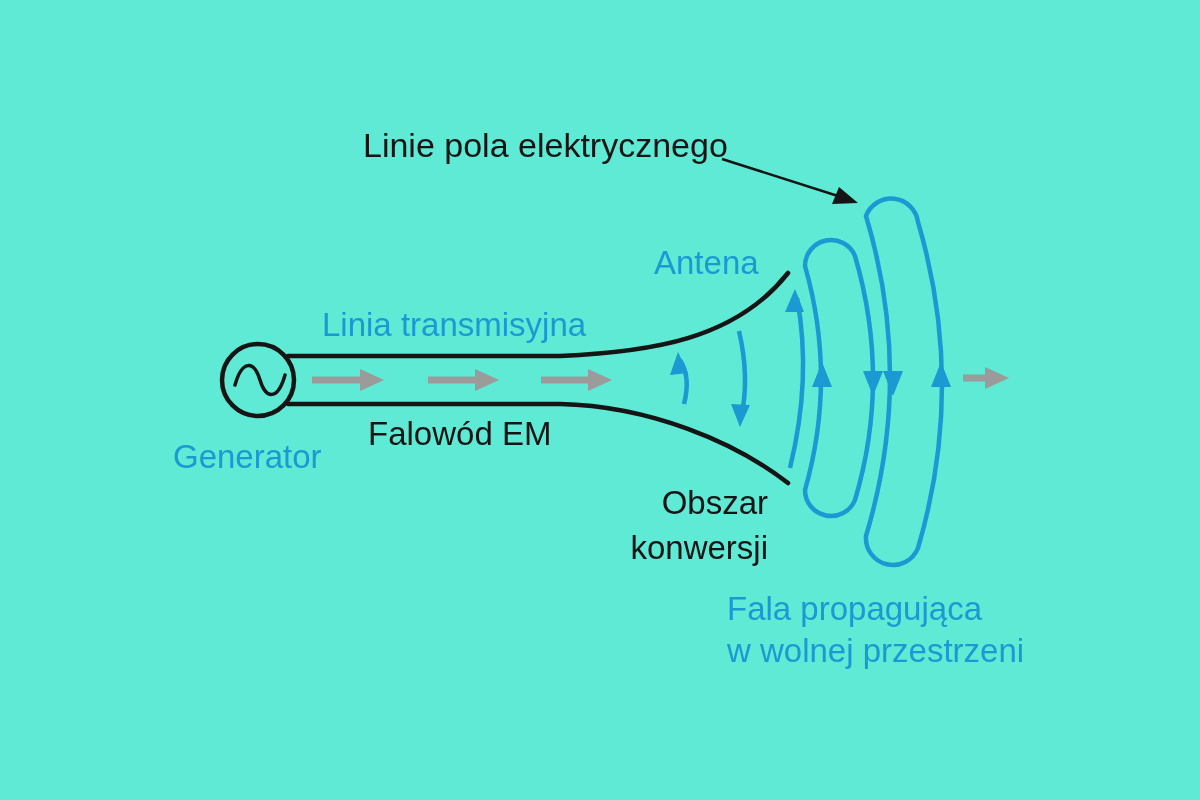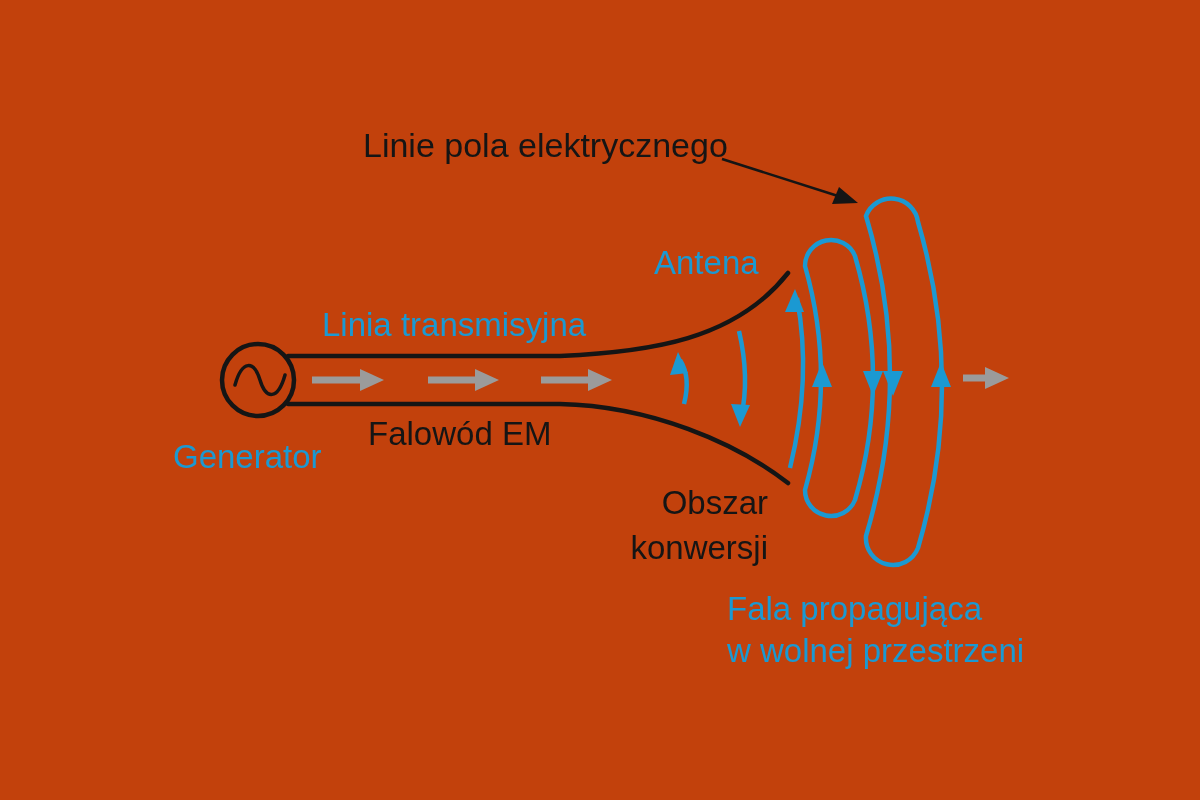--- a/index.html
+++ b/index.html
@@ -1,20 +1,20 @@
 <!DOCTYPE html>
 <html><head>
 <meta charset="utf-8">
 <style>
   html, body { margin: 0; padding: 0; background: #ffffff; }
   .canvas {
     position: relative;
     width: 1200px;
     height: 800px;
-    background: #c2410c;
+    background: #5eead4;
     overflow: hidden;
   }
   svg { display: block; }
   svg text {
     font-family: "Liberation Sans", "DejaVu Sans", sans-serif;
     font-size: 33px;
   }
   .t-lg   { font-size: 34px; }
   .txt-blue  { fill: #1b99d2; }
   .txt-black { fill: #151515; }

